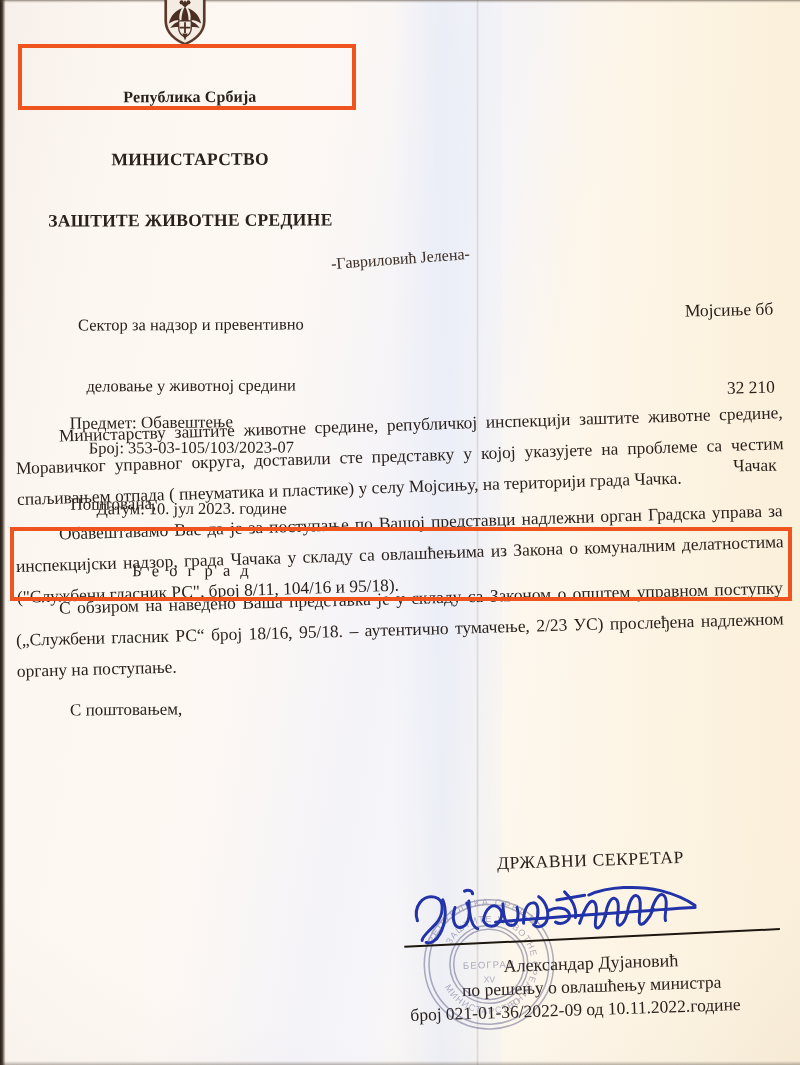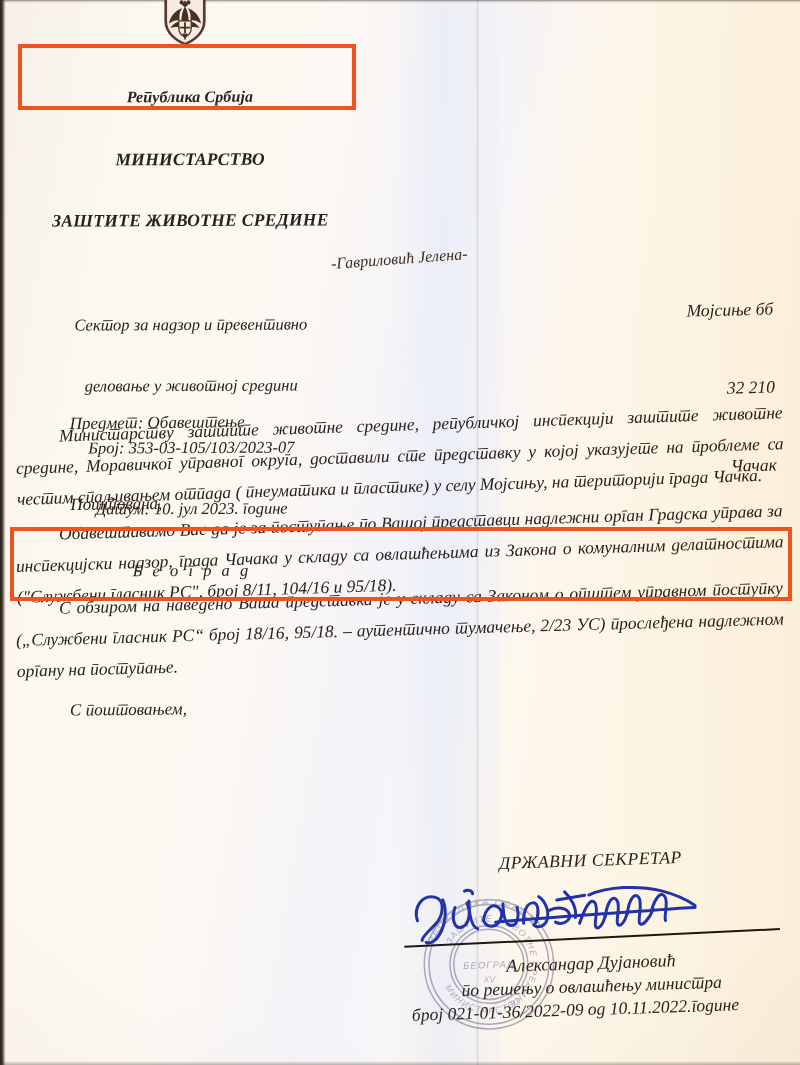--- a/index.html
+++ b/index.html
@@ -9,21 +9,20 @@
     background: #2b2b2b;
   }
   #page {
     position: relative;
     width: 800px;
     height: 1065px;
     overflow: hidden;
     background: #fdf6ee;
     font-family: "Liberation Serif", "DejaVu Serif", serif;
     color: #2a211c;
-    font-style: italic;
   }
 
   
   .paper-base {
     position: absolute; inset: 0;
     background:
       linear-gradient(100deg,
         #f7f0ea 0%,
         #fdf7f1 14%,
         #fdf8f3 34%,

